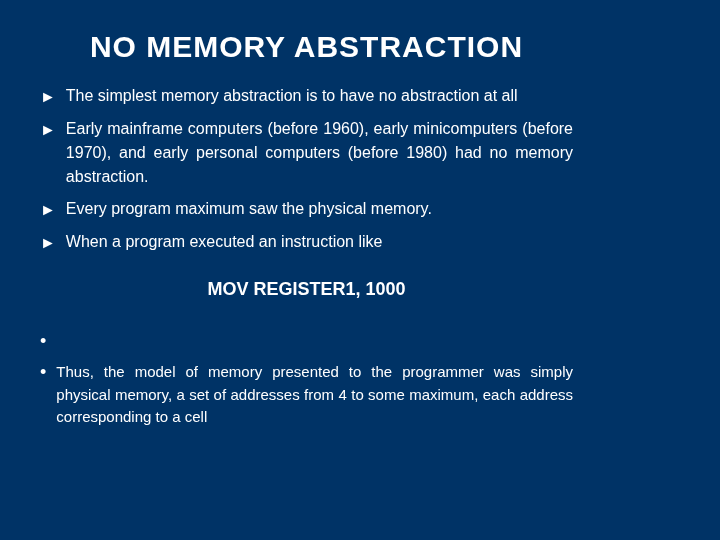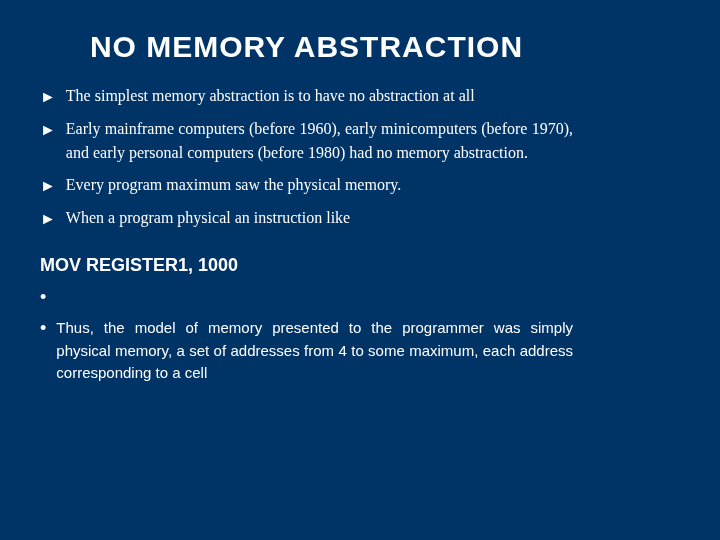--- a/index.html
+++ b/index.html
@@ -55,28 +55,28 @@
       color: white;
       font-size: 16px;
       margin-right: 10px;
       margin-top: 1px;
       flex-shrink: 0;
     }
 
     .bullet-text {
       flex: 1;
       text-align: justify;
-      font-family: Liberation Serif, serif;
     }
 
     .mov-command {
+      text-align: center;
       font-size: 18px;
       font-weight: bold;
       color: white;
-      margin: 6px 0 6px 0;
+      margin: 6px 0 26px 0;
     }
 
     .sub-bullets {
       list-style: none;
       padding: 0;
       margin-top: 4px;
     }
 
     .sub-bullet-item {
       display: flex;
@@ -119,21 +119,21 @@
     <li class="bullet-item">
       <span class="bullet-arrow">►</span>
       <span class="bullet-text">Early mainframe computers (before 1960), early minicomputers (before 1970), and early personal computers (before 1980) had no memory abstraction.</span>
     </li>
     <li class="bullet-item">
       <span class="bullet-arrow">►</span>
       <span class="bullet-text">Every program maximum saw the physical memory.</span>
     </li>
     <li class="bullet-item">
       <span class="bullet-arrow">►</span>
-      <span class="bullet-text">When a program physical an instruction like</span>
+      <span class="bullet-text">When a program executed an instruction like</span>
     </li>
   </ul>
 
   <div class="mov-command">MOV REGISTER1, 1000</div>
 
   <ul class="sub-bullets">
     <li class="sub-bullet-item">
       <span class="sub-bullet-dot">•</span>
     </li>
     <li class="sub-bullet-item">

